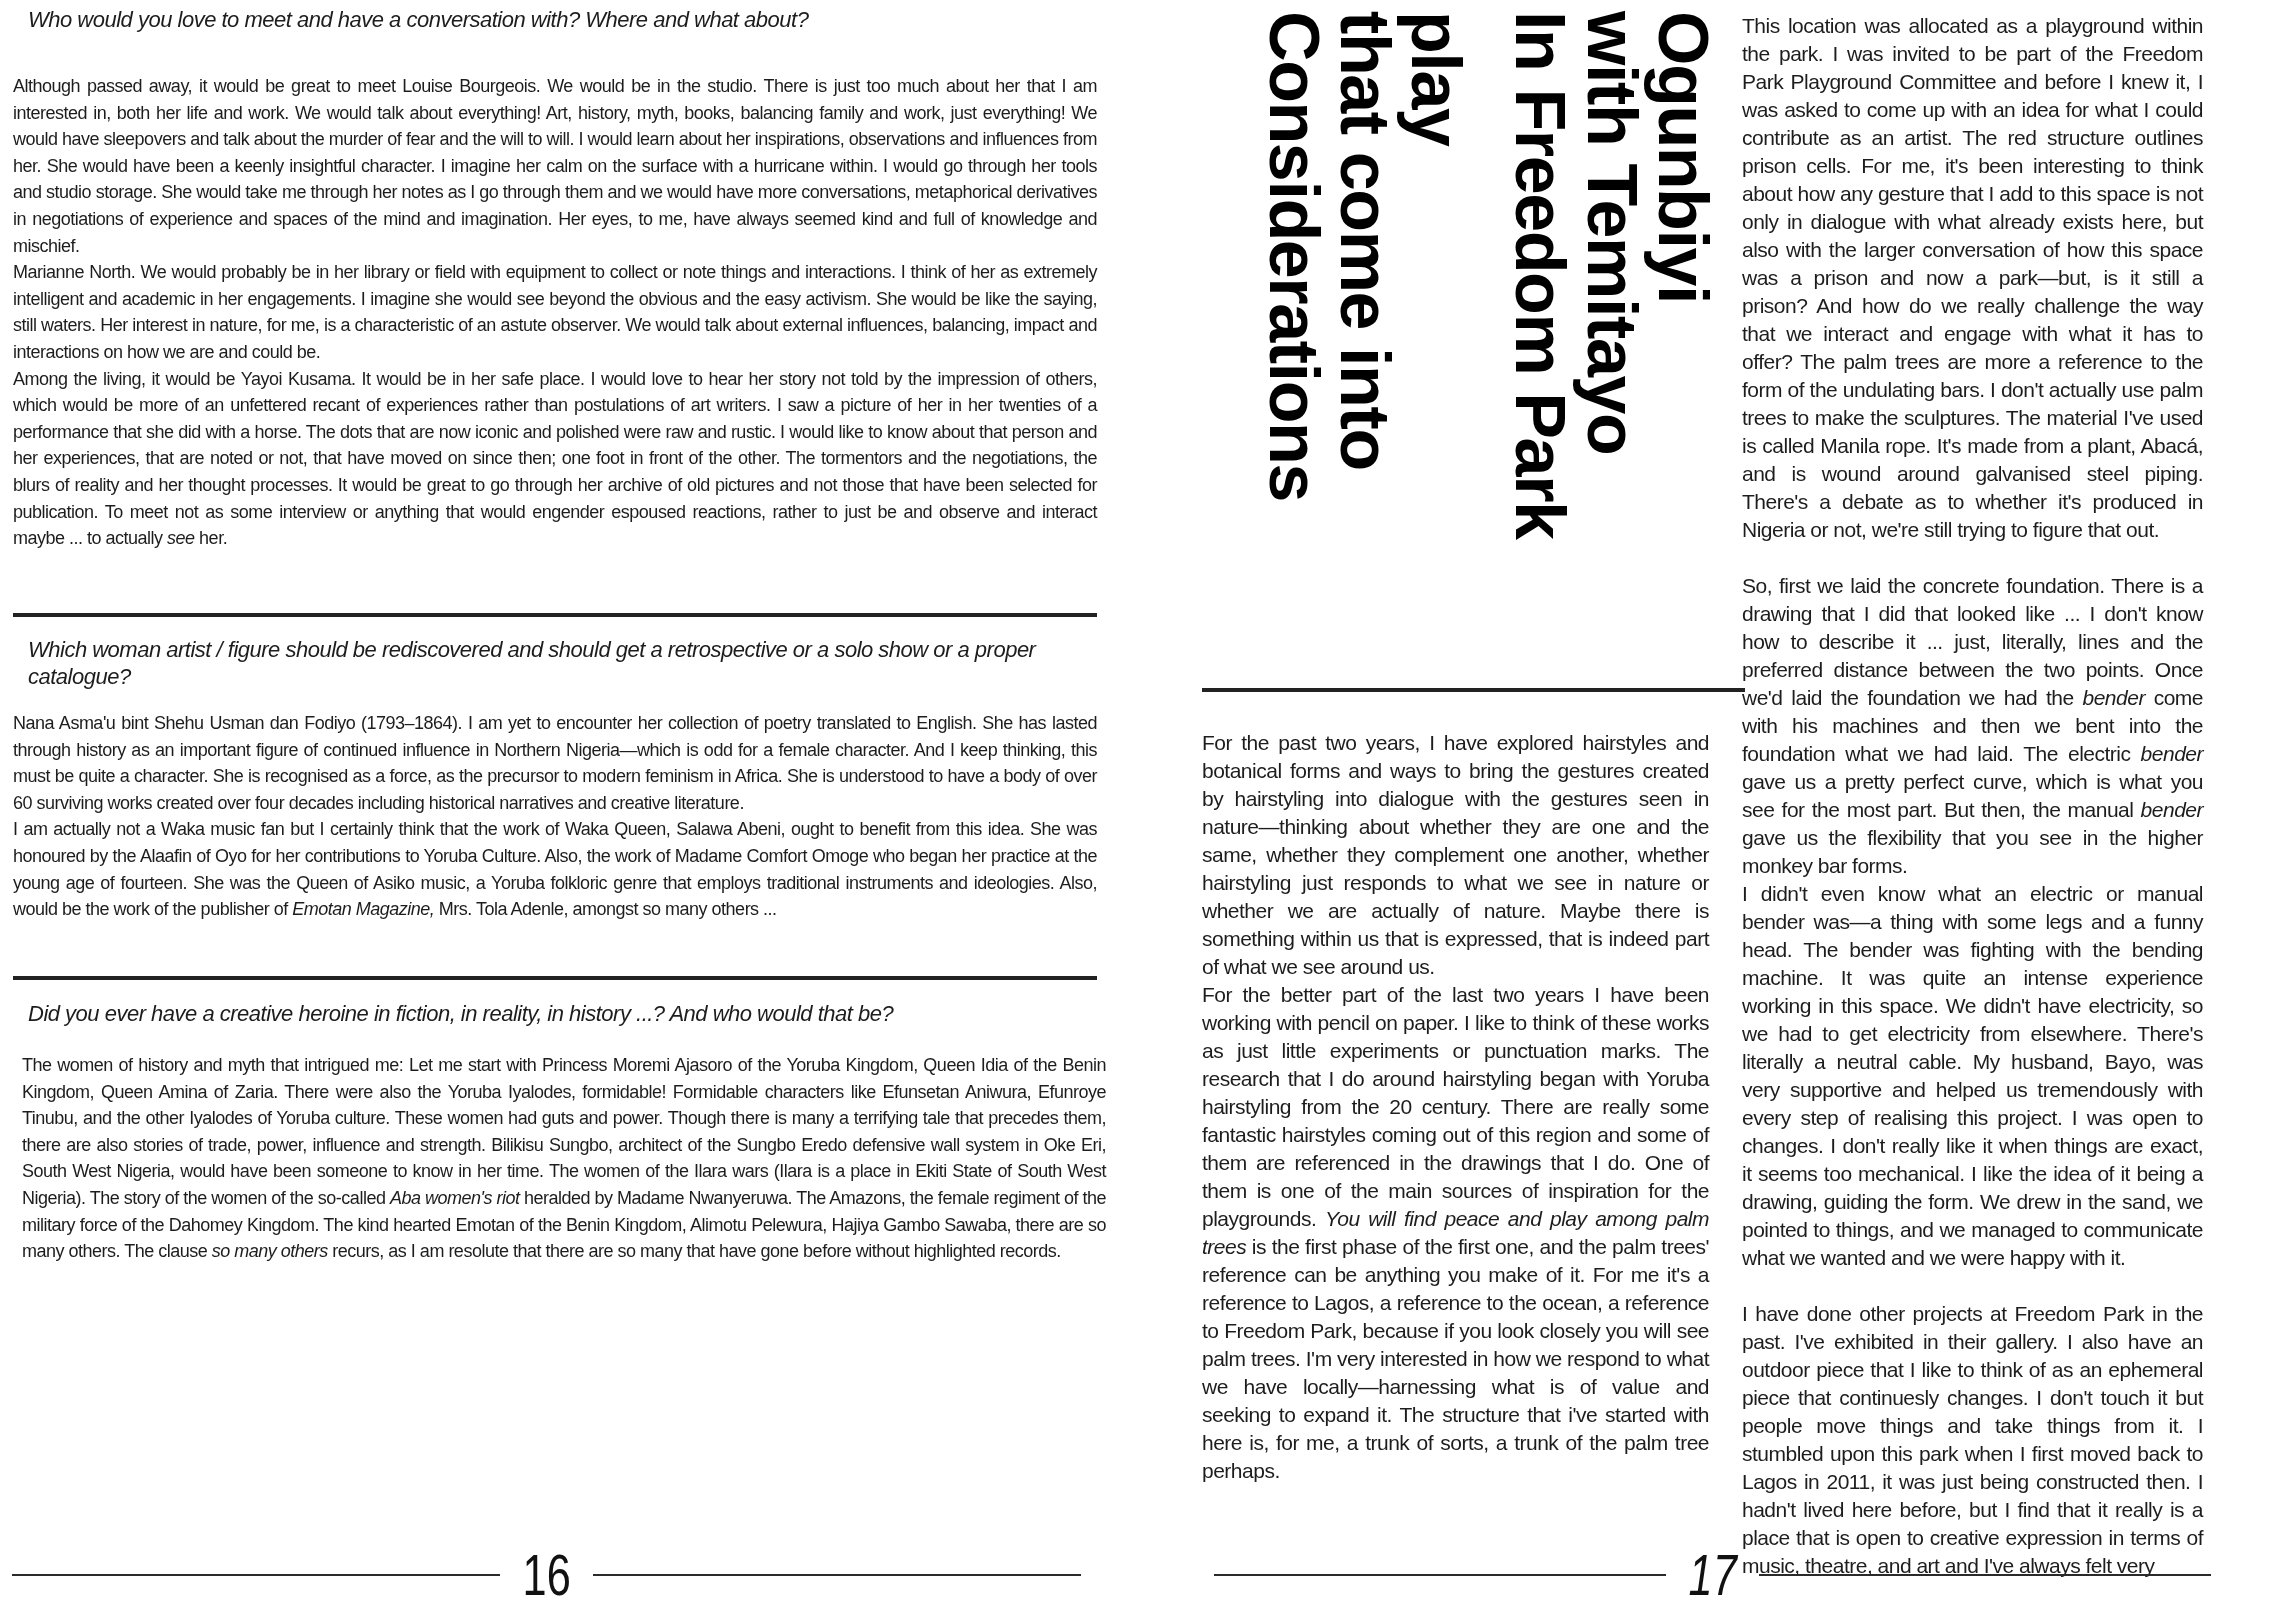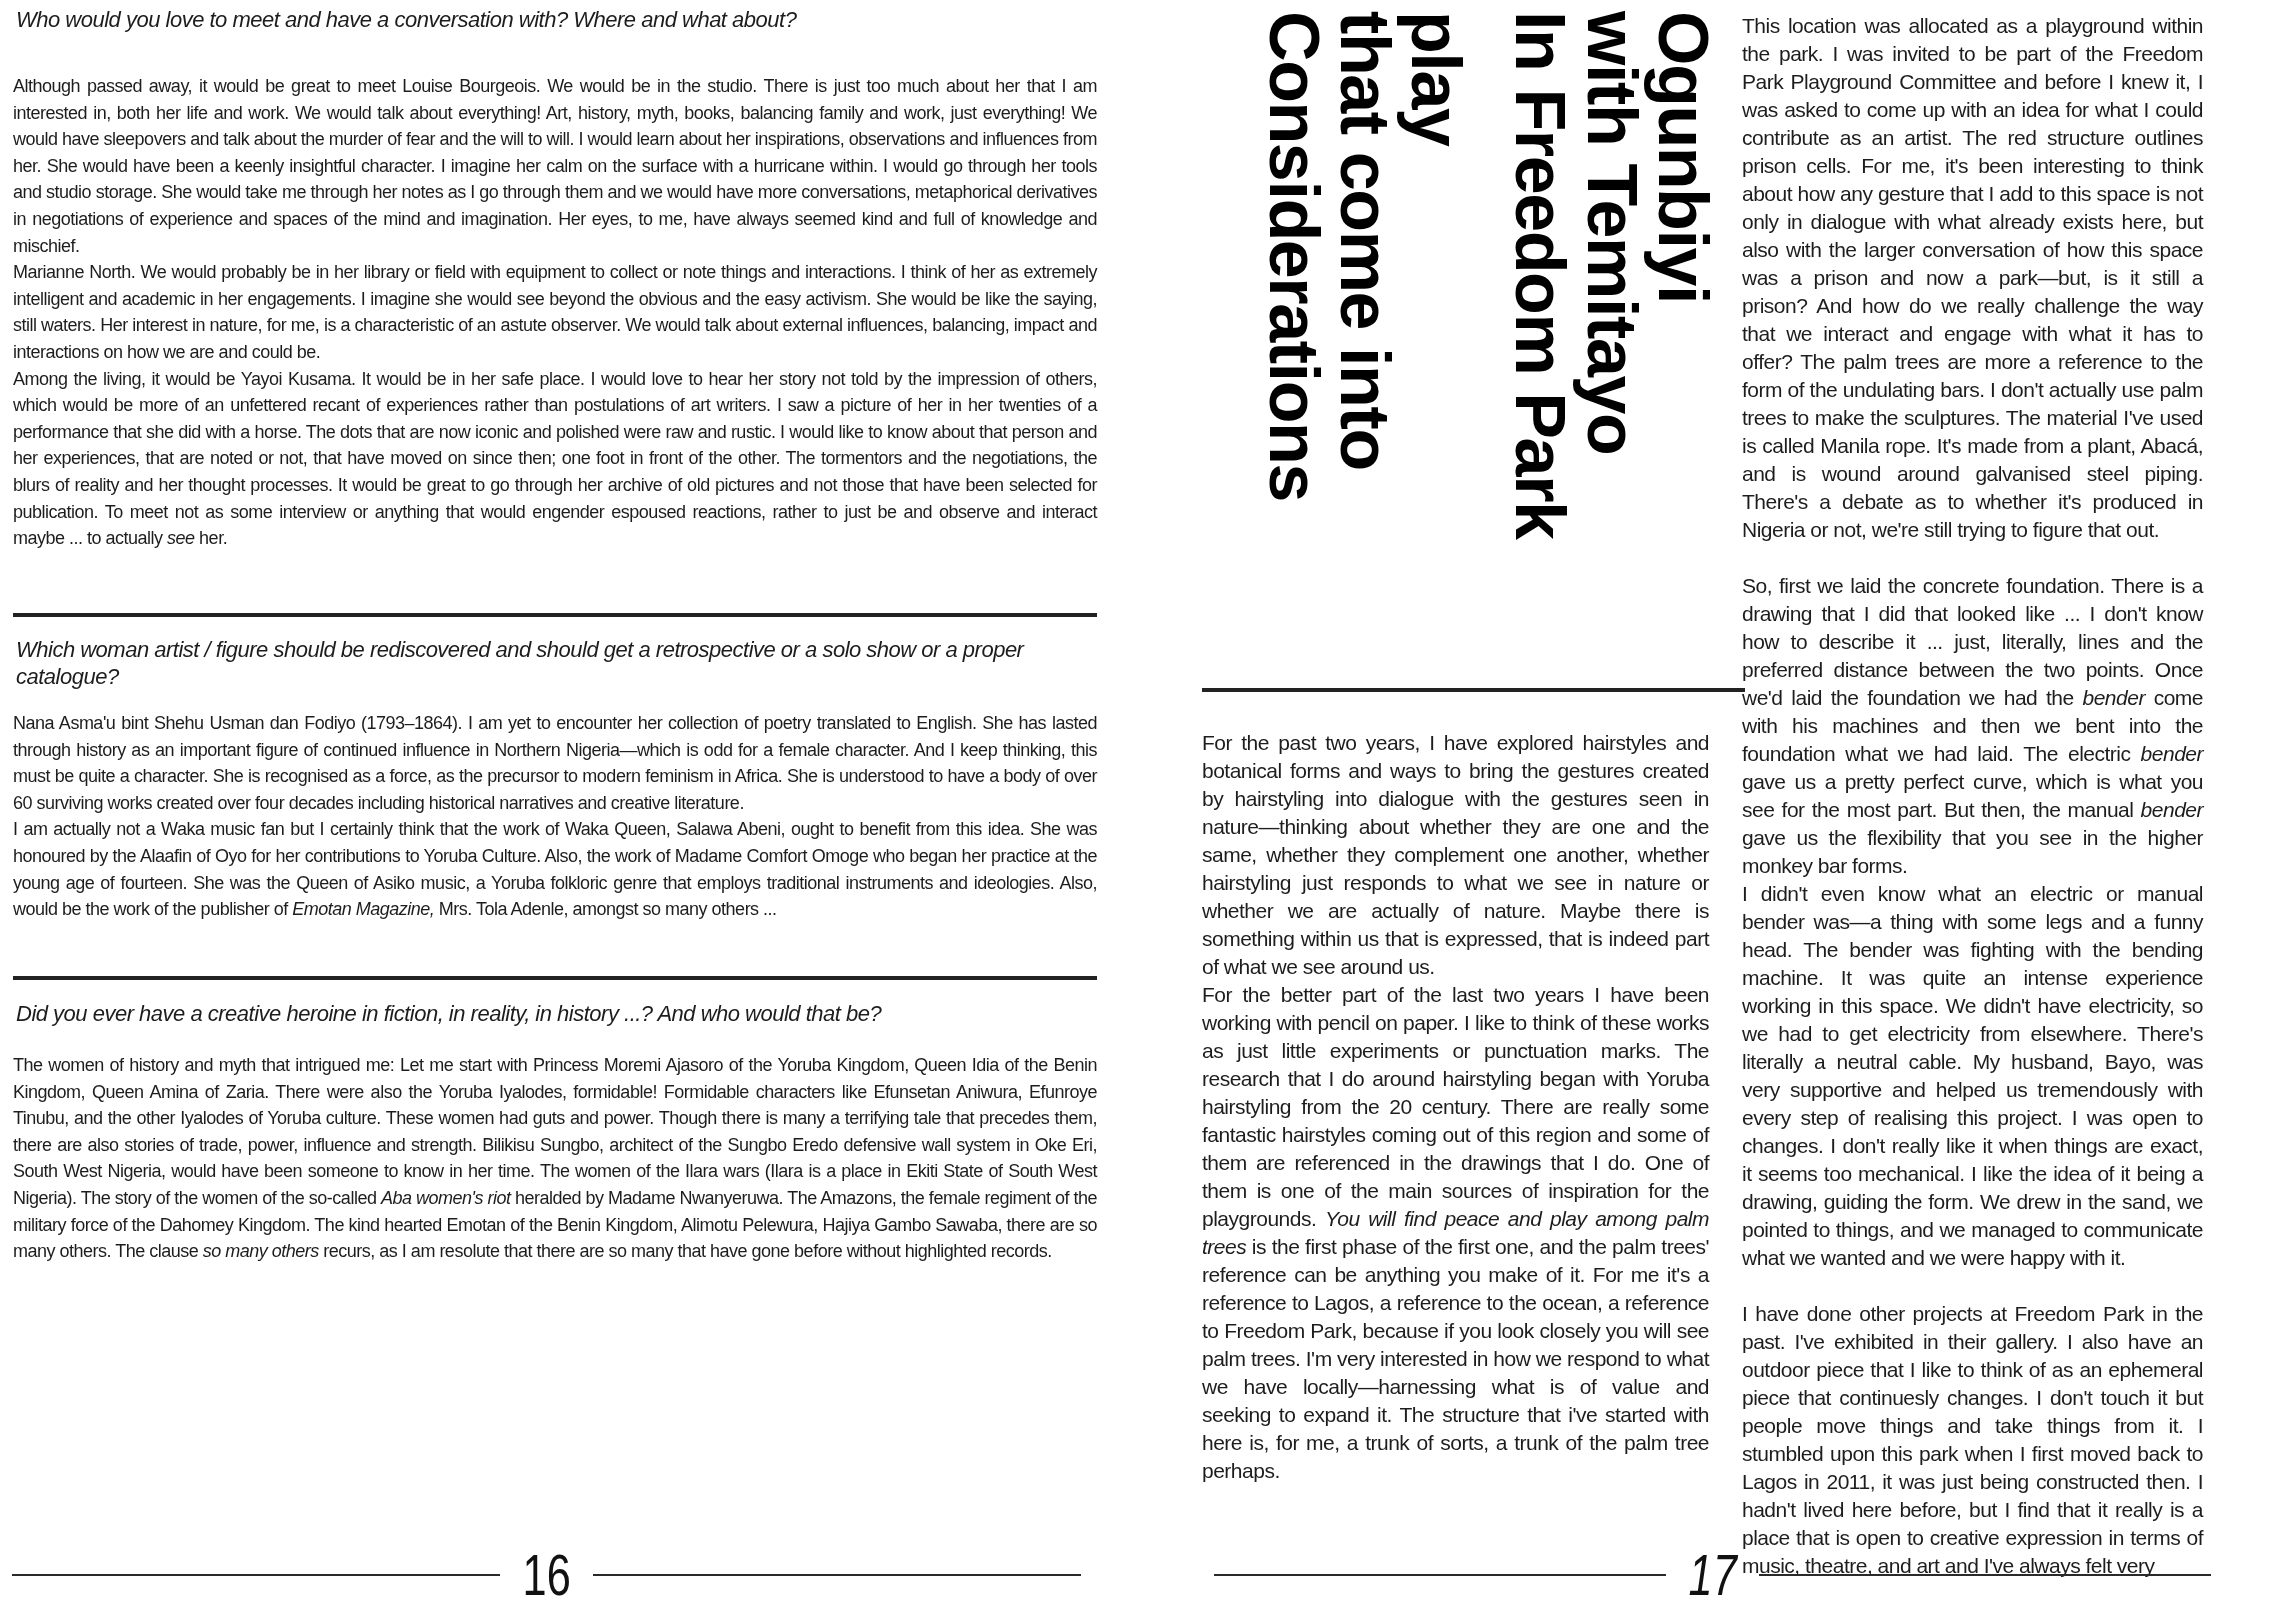--- a/index.html
+++ b/index.html
@@ -6,37 +6,37 @@
   body { width:2289px; height:1618px; overflow:hidden; }
 
   .spread {
     position:relative; width:2289px; height:1618px;
     background:#ffffff; color:#1d1d1d;
     font-family:"Liberation Sans", sans-serif;
   }
 
   
   .q {
-    position:absolute; left:16px; width:1084px;
+    position:absolute; left:28px; width:1084px;
     font-style:italic; font-size:22px; line-height:26.6px; letter-spacing:-0.5px;
   }
   .a {
     position:absolute; left:13px; width:1084px;
     font-size:18px; line-height:26.6px; letter-spacing:-0.5px;
     text-align:justify;
   }
   .q1 { top:7.4px; }
   .a1 { top:73px; }
   .rule { position:absolute; background:#222; height:3.7px; }
   .rule-a { left:13px; top:613px; width:1084px; }
   .q2 { top:637px; }
   .a2 { top:710px; }
   .rule-b { left:13px; top:976px; width:1084px; }
   .q3 { top:1001px; }
-  .a3 { top:1052px; }
+  .a3 { top:1052px;margin-left:9px; }
 
   
   .hl {
     position:absolute; top:11px;
     transform-origin:0 0; transform:rotate(90deg);
     font-weight:bold; color:#000;
     font-size:70px; line-height:71px; height:71px;
     letter-spacing:-1.4px; white-space:nowrap;
   }
   .hl-1a { left:1329px; }

